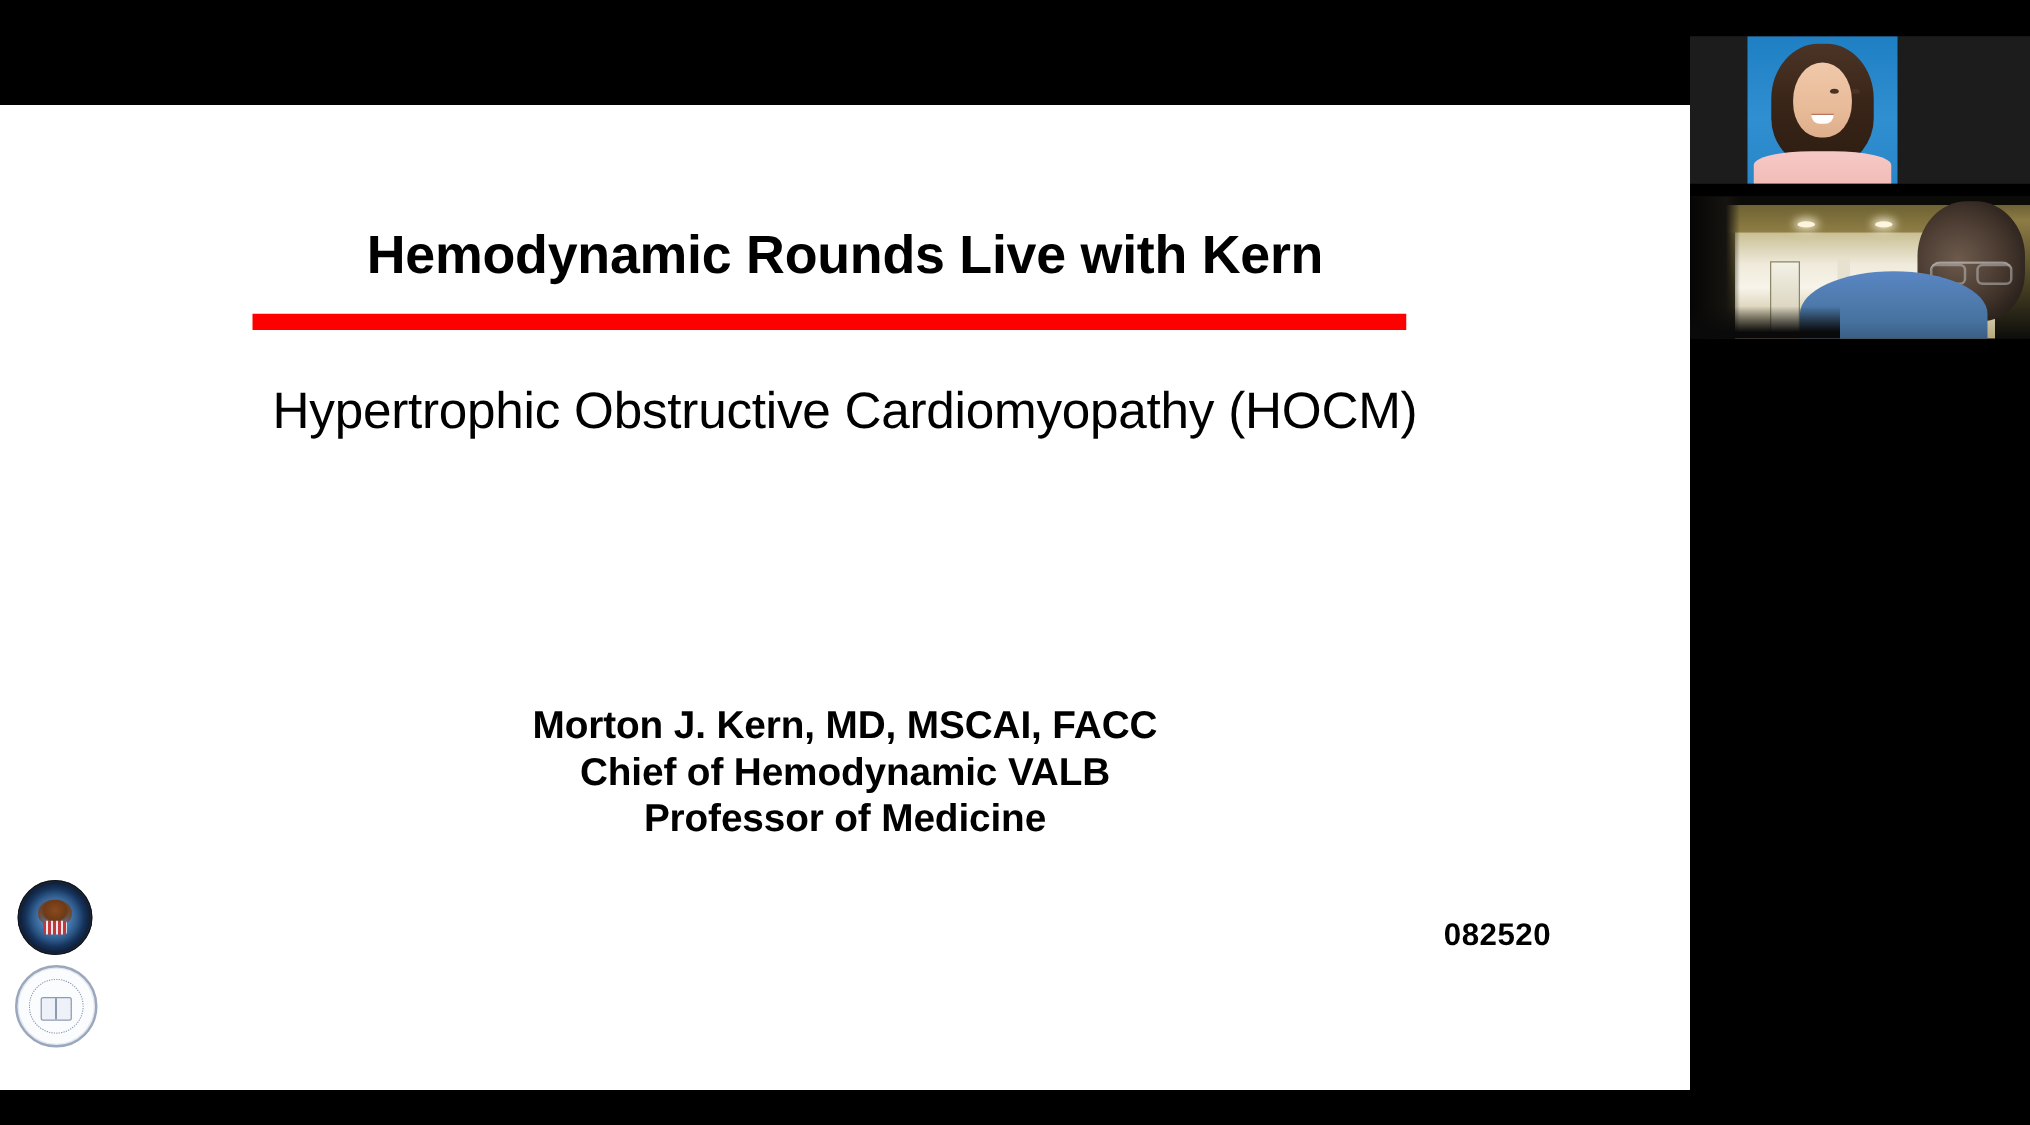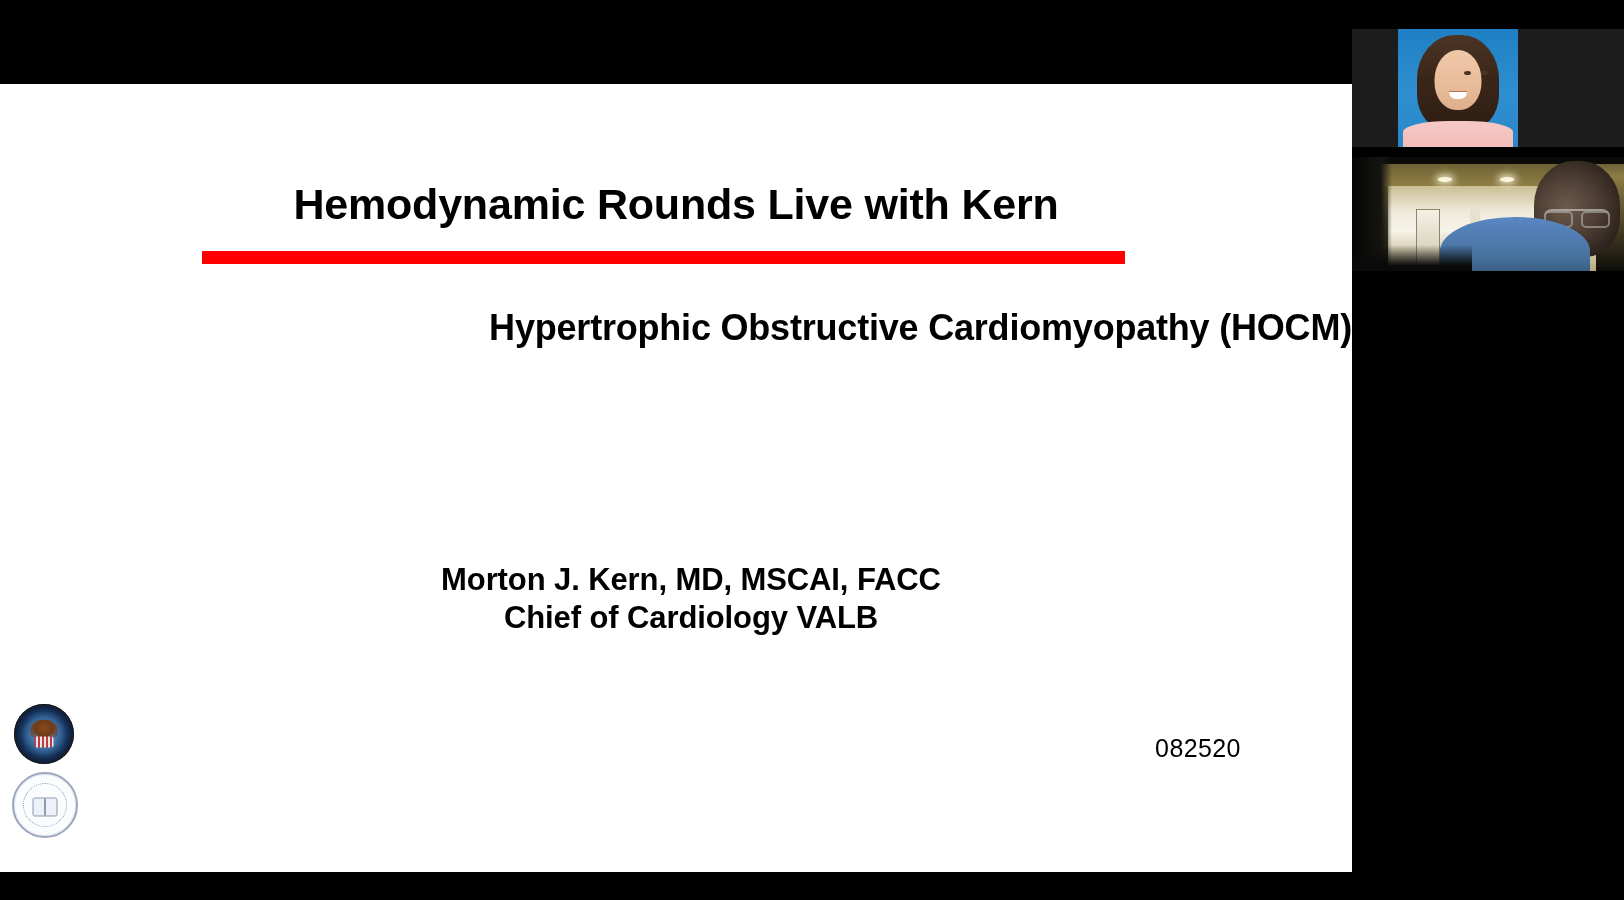--- a/index.html
+++ b/index.html
@@ -54,58 +54,57 @@
     width: 923px;
     height: 13px;
     background: #ff0000;
   }
 
   .slide-subtitle {
     position: absolute;
     left: 0;
     top: 213px;
     width: 1352px;
-    text-align: right;
-    font-size: 36px;
-    font-weight: bold;
+    text-align: center;
+    font-size: 41px;
+    font-weight: normal;
     color: #000000;
     line-height: 62px;
     letter-spacing: -0.2px;
   }
   .slide-subtitle .sub-line {
     display: block;
     white-space: nowrap;
   }
 
   .author-block {
     position: absolute;
     left: 0;
     top: 477px;
     width: 1352px;
     text-align: center;
     font-size: 31px;
     font-weight: bold;
     color: #000000;
     line-height: 37.5px;
     letter-spacing: -0.1px;
-    padding-left: 15px;
   }
   .author-block .author-line {
     display: block;
     white-space: nowrap;
   }
 
   .date-stamp {
     position: absolute;
     left: 1108px;
     top: 650px;
     width: 180px;
     text-align: center;
     font-size: 25px;
-    font-weight: normal;
+    font-weight: bold;
     color: #000000;
     letter-spacing: 0.4px;
   }
 
   
   .logo-va {
     position: absolute;
     left: 14px;
     top: 620px;
     width: 60px;
@@ -395,21 +394,22 @@
     <div class="slide-title">Hemodynamic Rounds Live with Kern</div>
 
     <div class="title-rule"></div>
 
     <div class="slide-subtitle">
       <span class="sub-line">Hypertrophic Obstructive Cardiomyopathy (HOCM)</span>
     </div>
 
     <div class="author-block">
       <span class="author-line">Morton J. Kern, MD, MSCAI, FACC</span>
-      <span class="author-line">Chief of Cardiology VALB</span>
+      <span class="author-line">Chief of Hemodynamic VALB</span>
+      <span class="author-line">Professor of Medicine</span>
     </div>
 
     <div class="date-stamp">082520</div>
 
     <div class="logo-va"></div>
 
     <div class="logo-uc"></div>
   </div>
 
   <div id="video-column">

